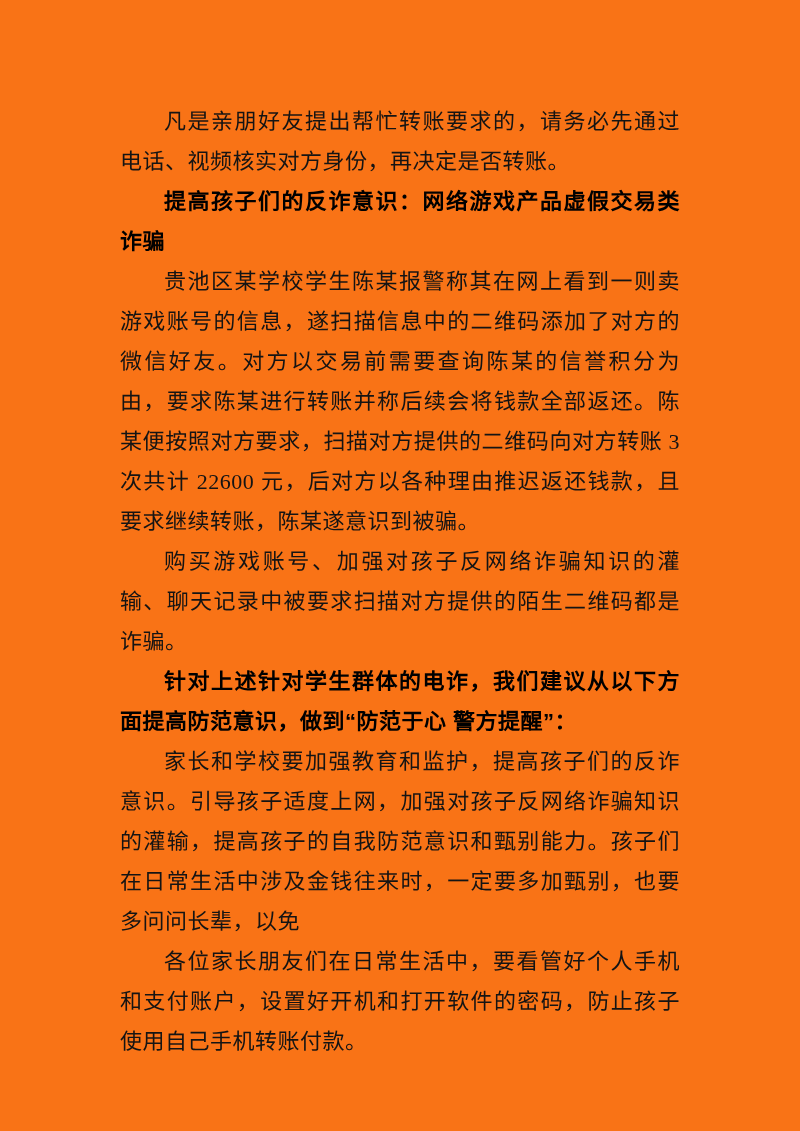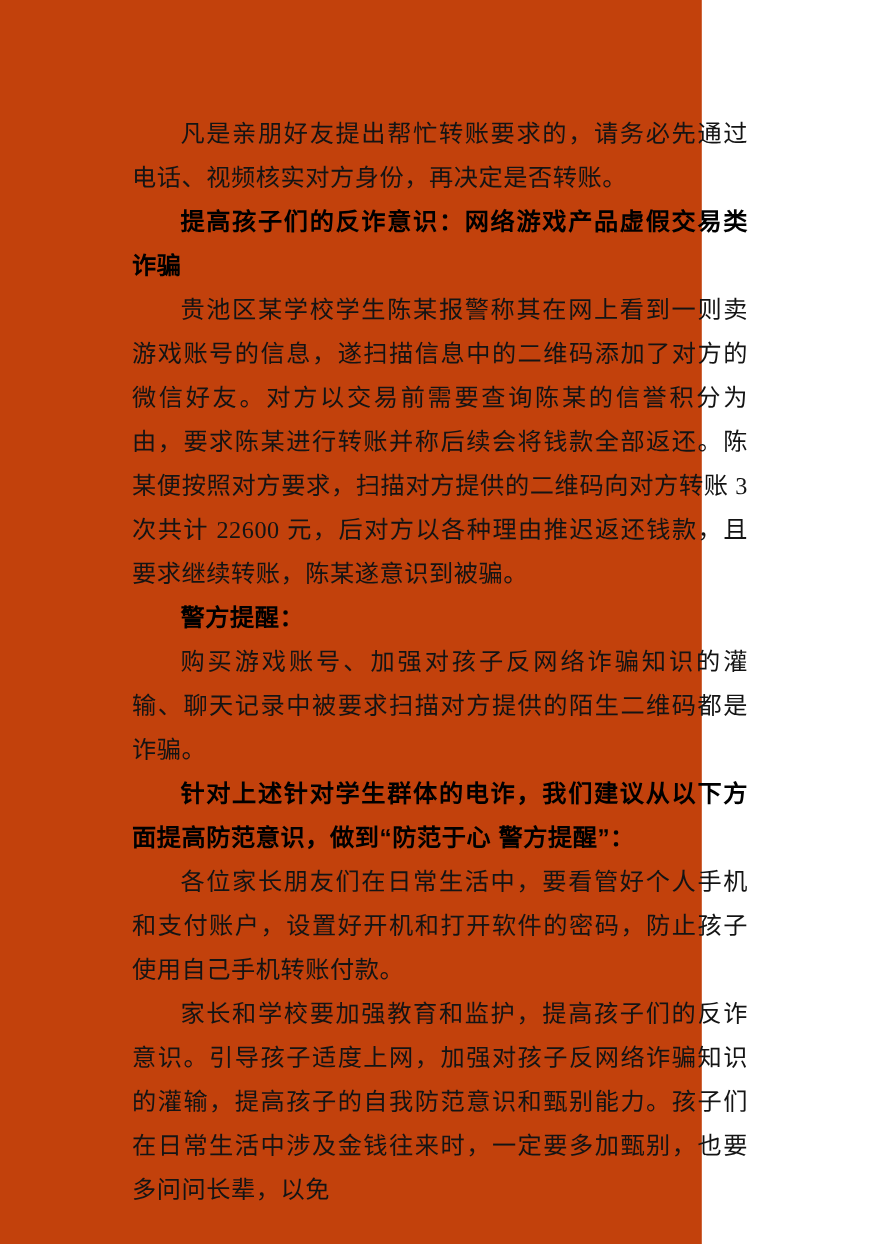--- a/index.html
+++ b/index.html
@@ -9,23 +9,23 @@
   }
 
   body {
     width: 800px;
     height: 1131px;
     overflow: hidden;
     font-family: "Liberation Serif", "DejaVu Serif", serif;
   }
 
   .page {
-    width: 638px;
+    width: 800px;
     height: 1131px;
-    background: #c2410c;
+    background: #f97316;
     padding: 102px 52px 0 120px;
   }
 
   .doc-body {
     width: 560px;
   }
 
   .para {
     font-size: 22px;
     line-height: 40px;
@@ -48,19 +48,18 @@
   }
 </style>
 </head>
 <body>
 
 <div class="page">
   <div class="doc-body">
     <p class="para body">凡是亲朋好友提出帮忙转账要求的，请务必先通过电话、视频核实对方身份，再决定是否转账。</p>
     <p class="para heading">提高孩子们的反诈意识：网络游戏产品虚假交易类诈骗</p>
     <p class="para body">贵池区某学校学生陈某报警称其在网上看到一则卖游戏账号的信息，遂扫描信息中的二维码添加了对方的微信好友。对方以交易前需要查询陈某的信誉积分为由，要求陈某进行转账并称后续会将钱款全部返还。陈某便按照对方要求，扫描对方提供的二维码向对方转账 3 次共计 22600 元，后对方以各种理由推迟返还钱款，且要求继续转账，陈某遂意识到被骗。</p>
-    <p class="para heading">警方提醒：</p>
     <p class="para body">购买游戏账号、加强对孩子反网络诈骗知识的灌输、聊天记录中被要求扫描对方提供的陌生二维码都是诈骗。</p>
     <p class="para heading">针对上述针对学生群体的电诈，我们建议从以下方面提高防范意识，做到“防范于心 警方提醒”：</p>
+    <p class="para body">家长和学校要加强教育和监护，提高孩子们的反诈意识。引导孩子适度上网，加强对孩子反网络诈骗知识的灌输，提高孩子的自我防范意识和甄别能力。孩子们在日常生活中涉及金钱往来时，一定要多加甄别，也要多问问长辈，以免</p>
     <p class="para body">各位家长朋友们在日常生活中，要看管好个人手机和支付账户，设置好开机和打开软件的密码，防止孩子使用自己手机转账付款。</p>
-    <p class="para body">家长和学校要加强教育和监护，提高孩子们的反诈意识。引导孩子适度上网，加强对孩子反网络诈骗知识的灌输，提高孩子的自我防范意识和甄别能力。孩子们在日常生活中涉及金钱往来时，一定要多加甄别，也要多问问长辈，以免</p>
   </div>
 </div>
 
 </body></html>

